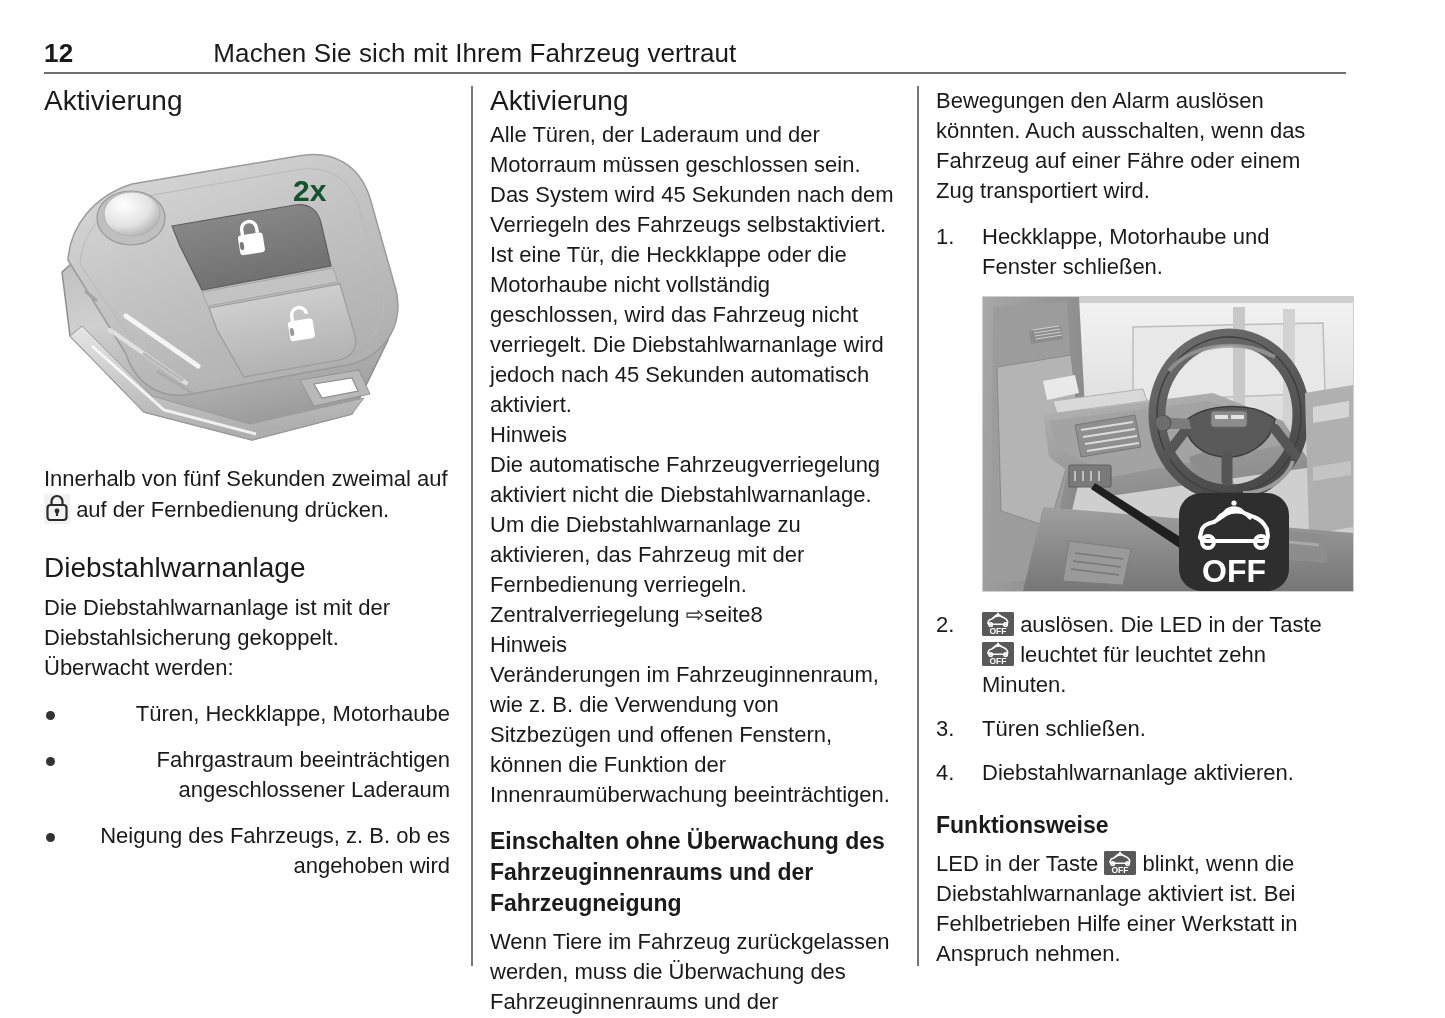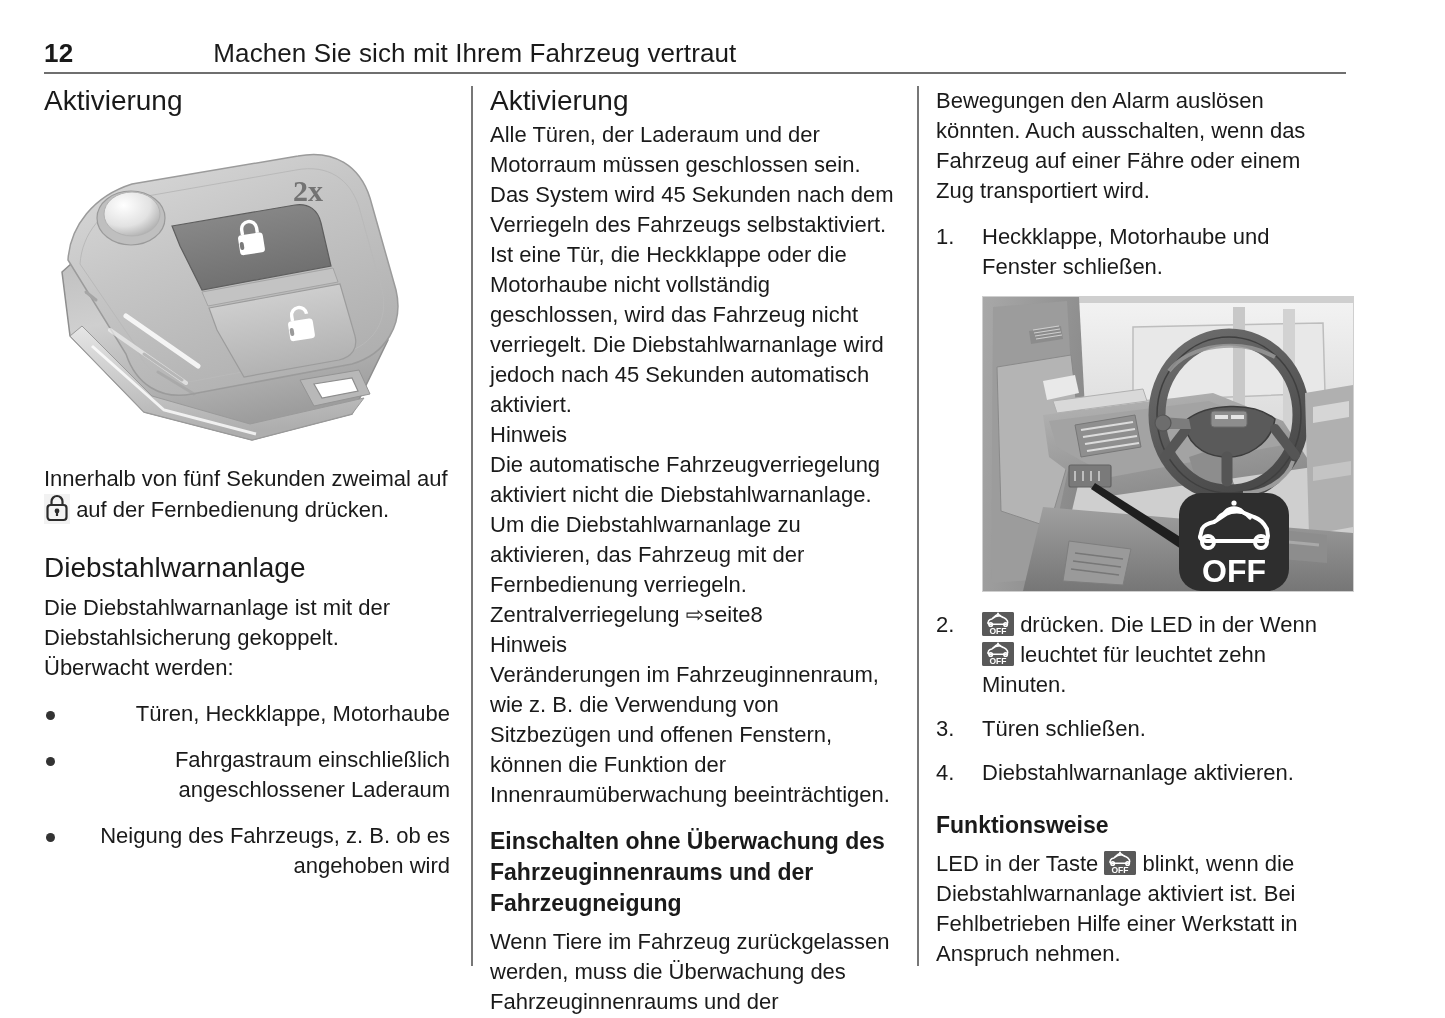--- a/index.html
+++ b/index.html
@@ -179,22 +179,21 @@
     height: 330px;
     margin-top: 10px;
   }
   .fig-keyfob svg { display: block; }
   .fob-2x {
     position: absolute;
     left: 249px;
     top: 48px;
     font-size: 30px;
     font-weight: 700;
-    color: #737373;
-    font-family: Liberation Serif, serif;
+    color: #14532d;
   }
 
   
   .fig-interior {
     position: relative;
     width: 372px;
     height: 296px;
     margin: 14px 0 18px 0;
     border: 1px solid #cfcfcf;
     box-sizing: border-box;
@@ -317,21 +316,21 @@
 
     <div class="gap-l"></div>
     <h1 class="h1">Diebstahlwarnanlage</h1>
     <div class="gap-s"></div>
     <p class="body" style="white-space:pre-line">Die Diebstahlwarnanlage ist mit der Diebstahlsicherung gekoppelt.
 Überwacht werden:</p>
 
     <div class="gap-m"></div>
     <ul class="bullets">
       <li>Türen, Heckklappe, Motorhaube</li>
-      <li>Fahrgastraum einschließlich angeschlossener Laderaum</li>
+      <li>Fahrgastraum beeinträchtigen angeschlossener Laderaum</li>
       <li>Neigung des Fahrzeugs, z. B. ob es angehoben wird</li>
     </ul>
   </div>
 
   <div class="col col2">
     <h2 class="h2">Aktivierung</h2>
     <p class="body">Alle Türen, der Laderaum und der Motorraum müssen geschlossen sein. Das System wird 45 Sekunden nach dem Verriegeln des Fahrzeugs selbstaktiviert. Ist eine Tür, die Heckklappe oder die Motorhaube nicht vollständig geschlossen, wird das Fahrzeug nicht verriegelt. Die Diebstahlwarnanlage wird jedoch nach 45 Sekunden automatisch aktiviert.</p>
 
     <p class="body">Hinweis</p>
     <p class="body">Die automatische Fahrzeugverriegelung aktiviert nicht die Diebstahlwarnanlage. Um die Diebstahlwarnanlage zu aktivieren, das Fahrzeug mit der Fernbedienung verriegeln.</p>
@@ -496,21 +495,21 @@
               <circle cx="7.6" cy="4" r="1.8"></circle>
             </g>
             <g transform="translate(16,4)" fill="none" stroke="#ffffff" stroke-width="1.2" stroke-linecap="round">
               <circle cx="0" cy="-2.6" r="1" fill="#ffffff" stroke="none"></circle>
               <path d="M-2.8 -0.1 A3.8 3.8 0 0 1 2.8 -0.1"></path>
               <path d="M-5 1.6 A6.5 6.5 0 0 1 5 1.6"></path>
             </g>
             <text x="16" y="22" text-anchor="middle" font-family="Liberation Sans, sans-serif" font-size="8.5" font-weight="700" fill="#ffffff">OFF</text>
           </svg>
         </span>
-        <span>drücken. Die LED in der Wenn</span>
+        <span>auslösen. Die LED in der Taste</span>
         <span class="icon-caroff">
           <svg width="32" height="24" viewBox="0 0 32 24" xmlns="http://www.w3.org/2000/svg">
             <rect width="32" height="24" fill="#595959"></rect>
             <g transform="translate(16,8.5)" fill="none" stroke="#ffffff" stroke-width="1.5" stroke-linejoin="round" stroke-linecap="round">
               <path d="M-10 2.5 L-9.4 0.4 C-8.8 -0.7 -7.6 -1.3 -6 -1.6 L-2.5 -3.8 C-1.3 -4.4 0.4 -4.7 2.1 -4.4 L5.6 -3 C7.3 -2.4 8.5 -1.3 9.4 0.4 L9.7 2.3 C9.7 3.1 9.1 3.7 8.2 3.7 L6.8 3.7"></path>
               <path d="M-6.2 3.7 L-8.2 3.7 C-9.4 3.7 -10 3.1 -10 2.5"></path>
               <path d="M-6.2 3.7 L6.2 3.7"></path>
               <circle cx="-7.3" cy="4" r="1.8"></circle>
               <circle cx="7.6" cy="4" r="1.8"></circle>
             </g>

